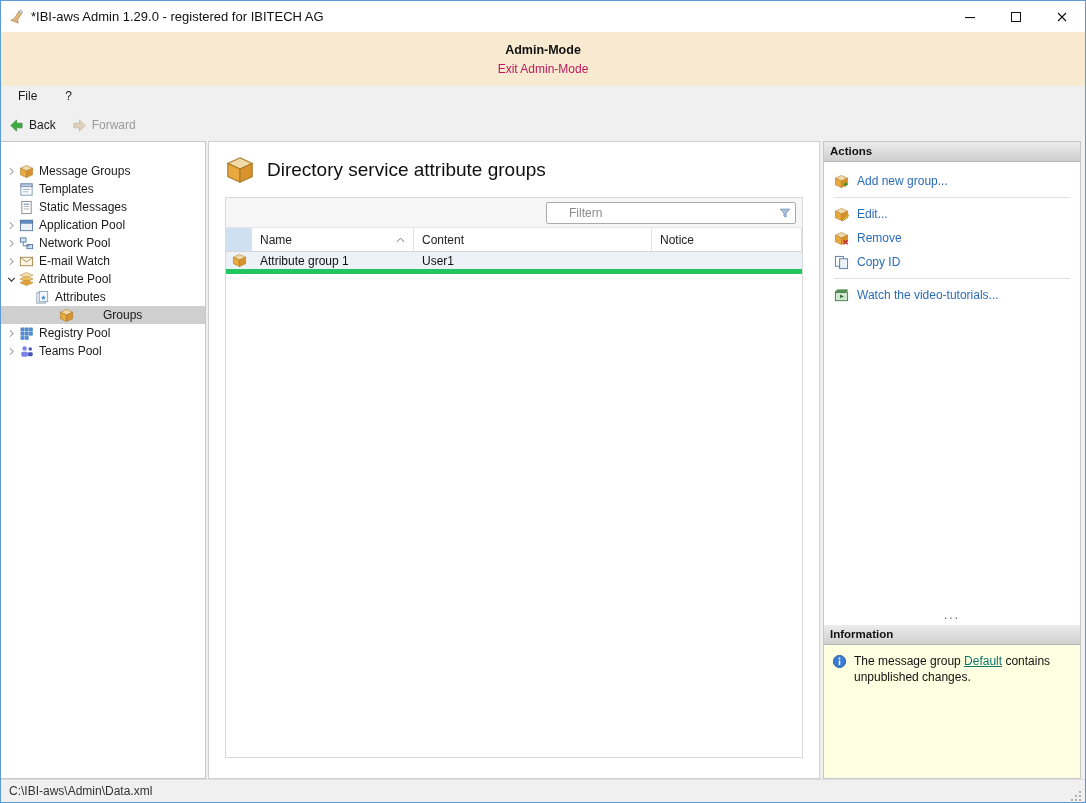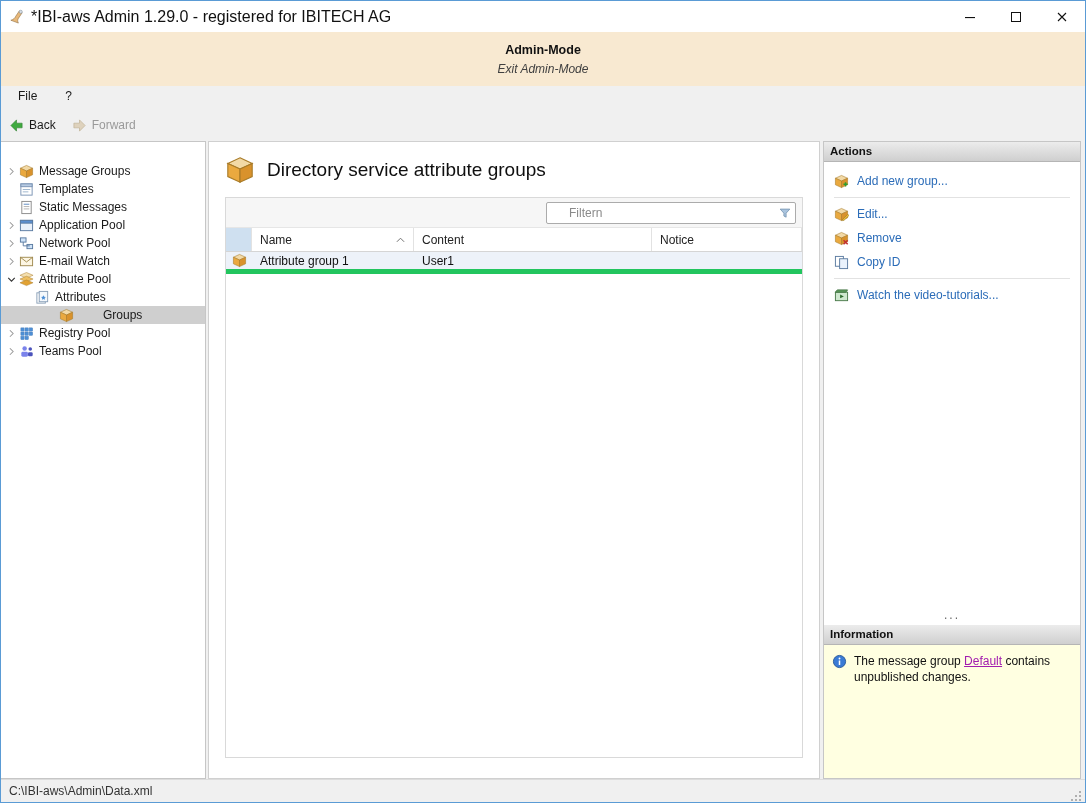--- a/index.html
+++ b/index.html
@@ -3,28 +3,28 @@
 <meta charset="utf-8">
 <style>
   * { margin:0; padding:0; box-sizing:border-box; }
   html,body { width:1086px; height:803px; }
   body { font-family:"Liberation Sans", sans-serif; font-size:12px; color:#1a1a1a; background:#fff; }
 
   .window { width:1086px; height:803px; border:1px solid #5a9bd5; display:flex; flex-direction:column; background:#f0f0f0; overflow:hidden; }
 
   
   .titlebar { height:31px; background:#ffffff; display:flex; align-items:center; padding-left:8px; flex:0 0 auto; }
-  .title-text { margin-left:7px; font-size:16px; color:#111; }
+  .title-text { margin-left:7px; font-size:13px; color:#111; }
   .win-controls { margin-left:auto; display:flex; height:100%; }
   .win-btn { width:46px; height:100%; display:flex; align-items:center; justify-content:center; cursor:pointer; }
 
   
   .banner { height:54px; background:#f8e9d1; display:flex; flex-direction:column; align-items:center; justify-content:center; gap:5px; flex:0 0 auto; }
   .banner-title { font-weight:bold; font-size:12.5px; color:#111; }
-  .banner-link { color:#404040; font-size:12px; text-decoration:none; cursor:pointer;font-style:italic; }
+  .banner-link { color:#be185d; font-size:12px; text-decoration:none; cursor:pointer; }
 
   
   .menubar { height:26px; background:#f0f0f0; display:flex; align-items:flex-start; padding-left:10px; gap:14px; flex:0 0 auto; }
   .menu-item { padding:3px 7px; cursor:pointer; }
   .toolbar { height:26px; background:#f0f0f0; display:flex; align-items:center; padding-left:8px; gap:16px; flex:0 0 auto; }
   .tool-btn { display:flex; align-items:center; gap:5px; cursor:pointer; }
   .tool-btn.disabled { color:#9a9a9a; cursor:default; }
 
   
   .content { flex:1; display:flex; min-height:0; padding:3px 4px 0 0; }
@@ -63,21 +63,21 @@
   .td.icon-cell { display:flex; justify-content:center; padding:0; }
 
   
   .right-panel { width:258px; margin-left:3px; background:#fff; border:1px solid #c6c6c6; display:flex; flex-direction:column; flex:0 0 auto; }
   .actions-body { flex:1; padding:7px 10px 0; display:flex; flex-direction:column; min-height:0; }
   .action-item { display:flex; align-items:center; gap:8px; height:24px; color:#2b6cb8; cursor:pointer; flex:0 0 auto; }
   .action-divider { border-bottom:1px solid #e2e2e2; margin:4px 0; flex:0 0 auto; }
   .actions-more { text-align:center; color:#666; padding:0 0 3px; flex:0 0 auto; letter-spacing:2px; }
   .info-body { height:133px; background:#ffffe1; padding:9px 8px; display:flex; gap:7px; align-items:flex-start; flex:0 0 auto; }
   .info-text { line-height:1.3; color:#111; }
-  .info-text a { color:#a21caf; text-decoration:underline; cursor:pointer; }
+  .info-text a { color:#0f766e; text-decoration:underline; cursor:pointer; }
 
   
   .statusbar { height:23px; background:#f0f0f0; border-top:1px solid #dcdcdc; display:flex; align-items:center; padding:0 3px 0 8px; flex:0 0 auto; color:#333; }
   .grip { margin-left:auto; width:13px; height:13px; align-self:flex-end; }
 
   
   .wc-icon { width:10px; height:10px; display:inline-flex; }
   .wc-icon svg { width:100%; height:100%; }
 </style>
 </head>

